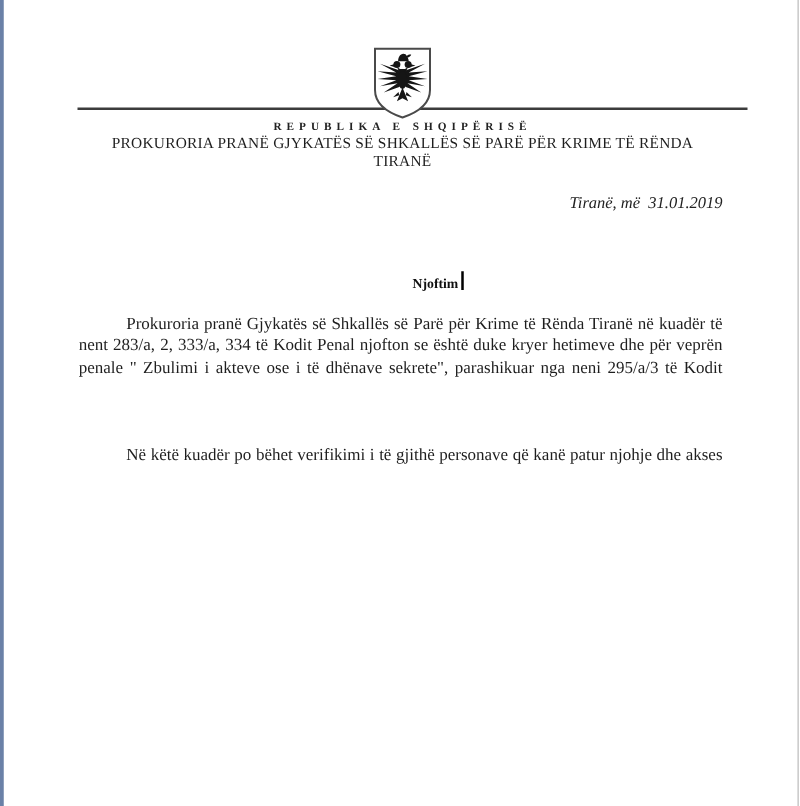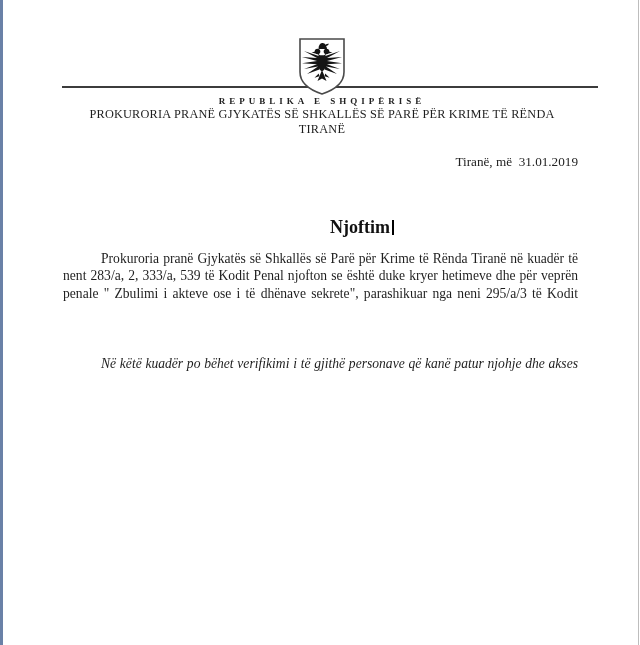--- a/index.html
+++ b/index.html
@@ -24,36 +24,36 @@
     text-align:center; font-weight:bold; font-size:9px;
     letter-spacing:4px; color:#222;
   }
   .inst {
     position:absolute; top:107px; left:0; width:644px;
     text-align:center; font-size:12.3px; line-height:15px;
     letter-spacing:.2px; color:#1e1e1e;
   }
   .dateline {
     position:absolute; top:154px; left:63px; width:515px;
-    text-align:right; font-size:13.2px; white-space:pre; color:#222;
+    text-align:right; font-size:13.2px; white-space:pre; color:#222;font-style:italic;
   }
   .heading {
     position:absolute; top:217px; left:330px;
-    font-weight:bold; font-size:18px; color:#111;
+    font-weight:bold; font-size:11px; color:#111;
   }
   .cursor {
     display:inline-block; width:2px; height:15px;
     background:#000; margin-left:2px; vertical-align:-2px;
   }
   .para {
     position:absolute; left:63px; width:515px;
     font-size:13.6px; line-height:17.4px; color:#1e1e1e;
   }
   .para1 { top:250px; }
-  .para2 { top:355px;font-style:italic; }
+  .para2 { top:355px; }
   .jline { text-align:justify; text-align-last:justify; }
   .jlast { text-align:left; text-align-last:left; }
   .indent { text-indent:38px; }
 </style>
 </head>
 <body>
 
 <div class="edge-left"></div>
 <div class="edge-right"></div>
 
@@ -85,19 +85,19 @@
   <div>PROKURORIA PRANË GJYKATËS SË SHKALLËS SË PARË PËR KRIME TË RËNDA</div>
   <div>TIRANË</div>
 </div>
 
 <div class="dateline">Tiranë, më  31.01.2019</div>
 
 <div class="heading"><span>Njoftim</span><span class="cursor"></span></div>
 
 <div class="para para1">
   <div class="jline indent">Prokuroria pranë Gjykatës së Shkallës së Parë për Krime të Rënda Tiranë në kuadër të</div>
-  <div class="jline">nent 283/a, 2, 333/a, 539 të Kodit Penal njofton se është duke kryer hetimeve dhe për veprën</div>
+  <div class="jline">nent 283/a, 2, 333/a, 334 të Kodit Penal njofton se është duke kryer hetimeve dhe për veprën</div>
   <div class="jline">penale " Zbulimi i akteve ose i të dhënave sekrete", parashikuar nga neni 295/a/3 të Kodit</div>
 </div>
 
 <div class="para para2">
   <div class="jline indent">Në këtë kuadër po bëhet verifikimi i të gjithë personave që kanë patur njohje dhe akses</div>
 </div>
 
 </body></html>

